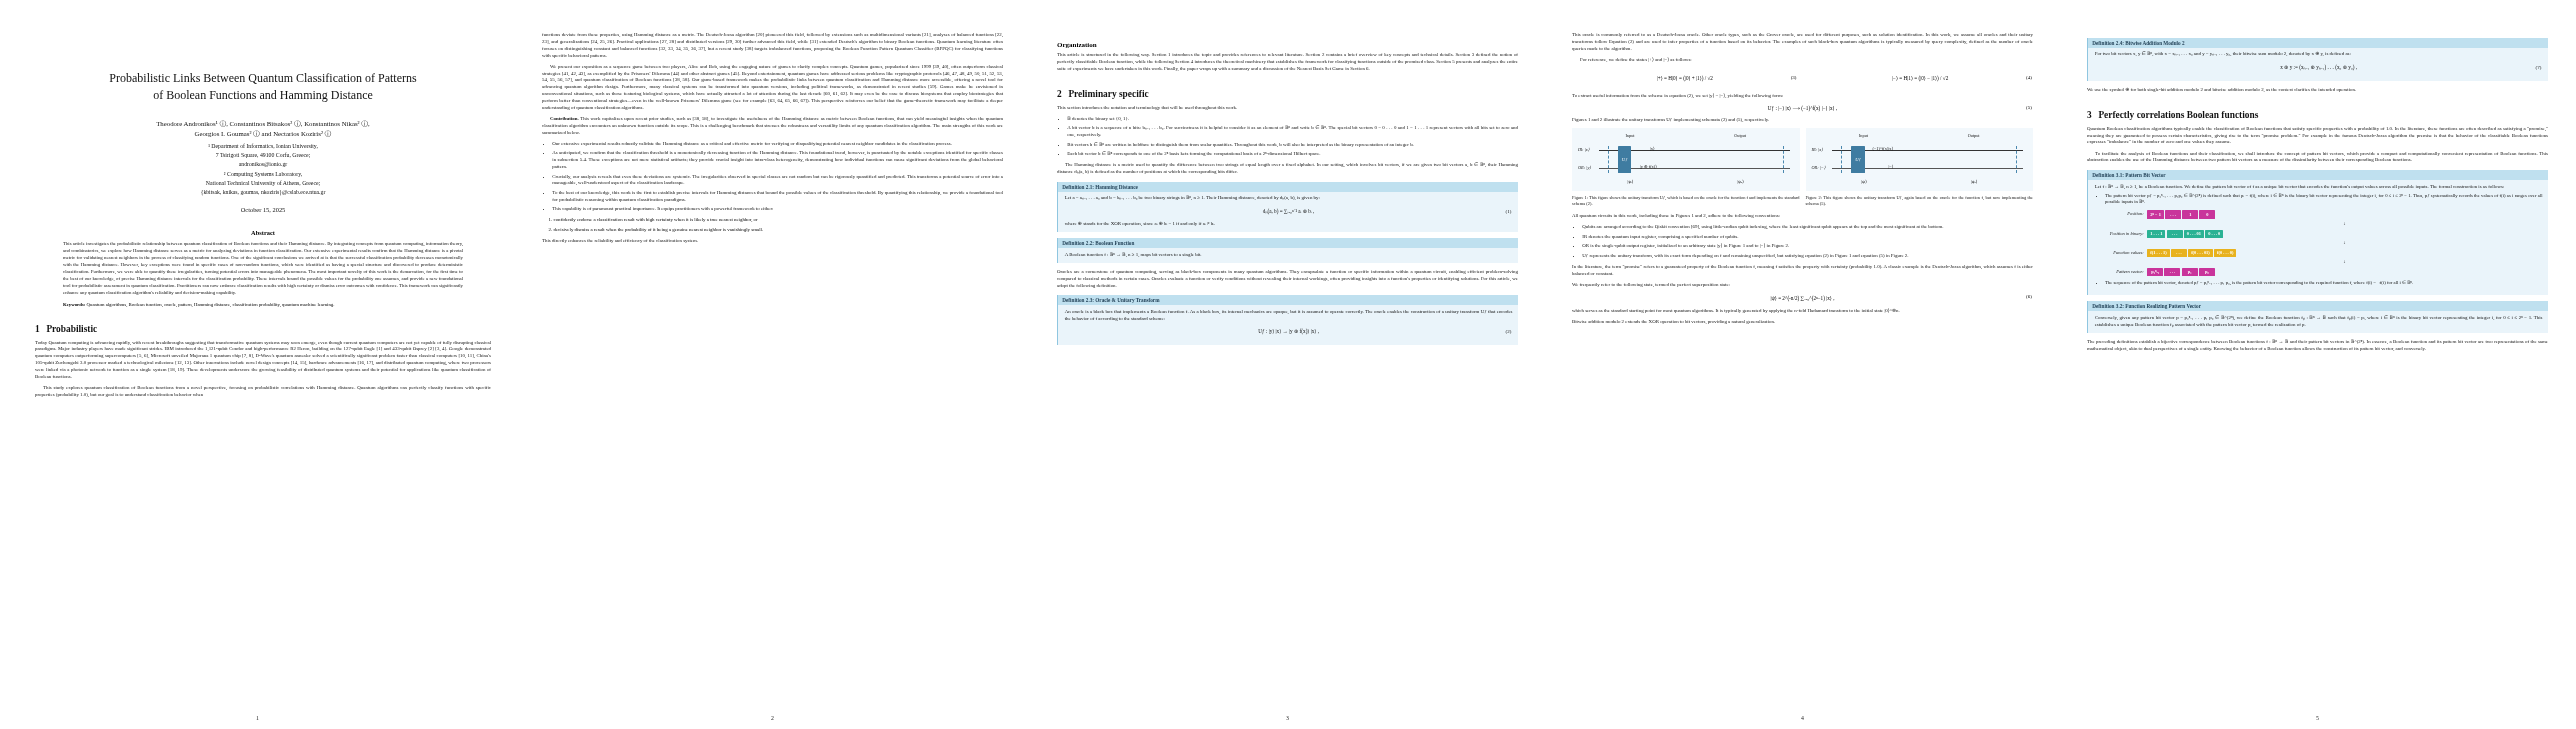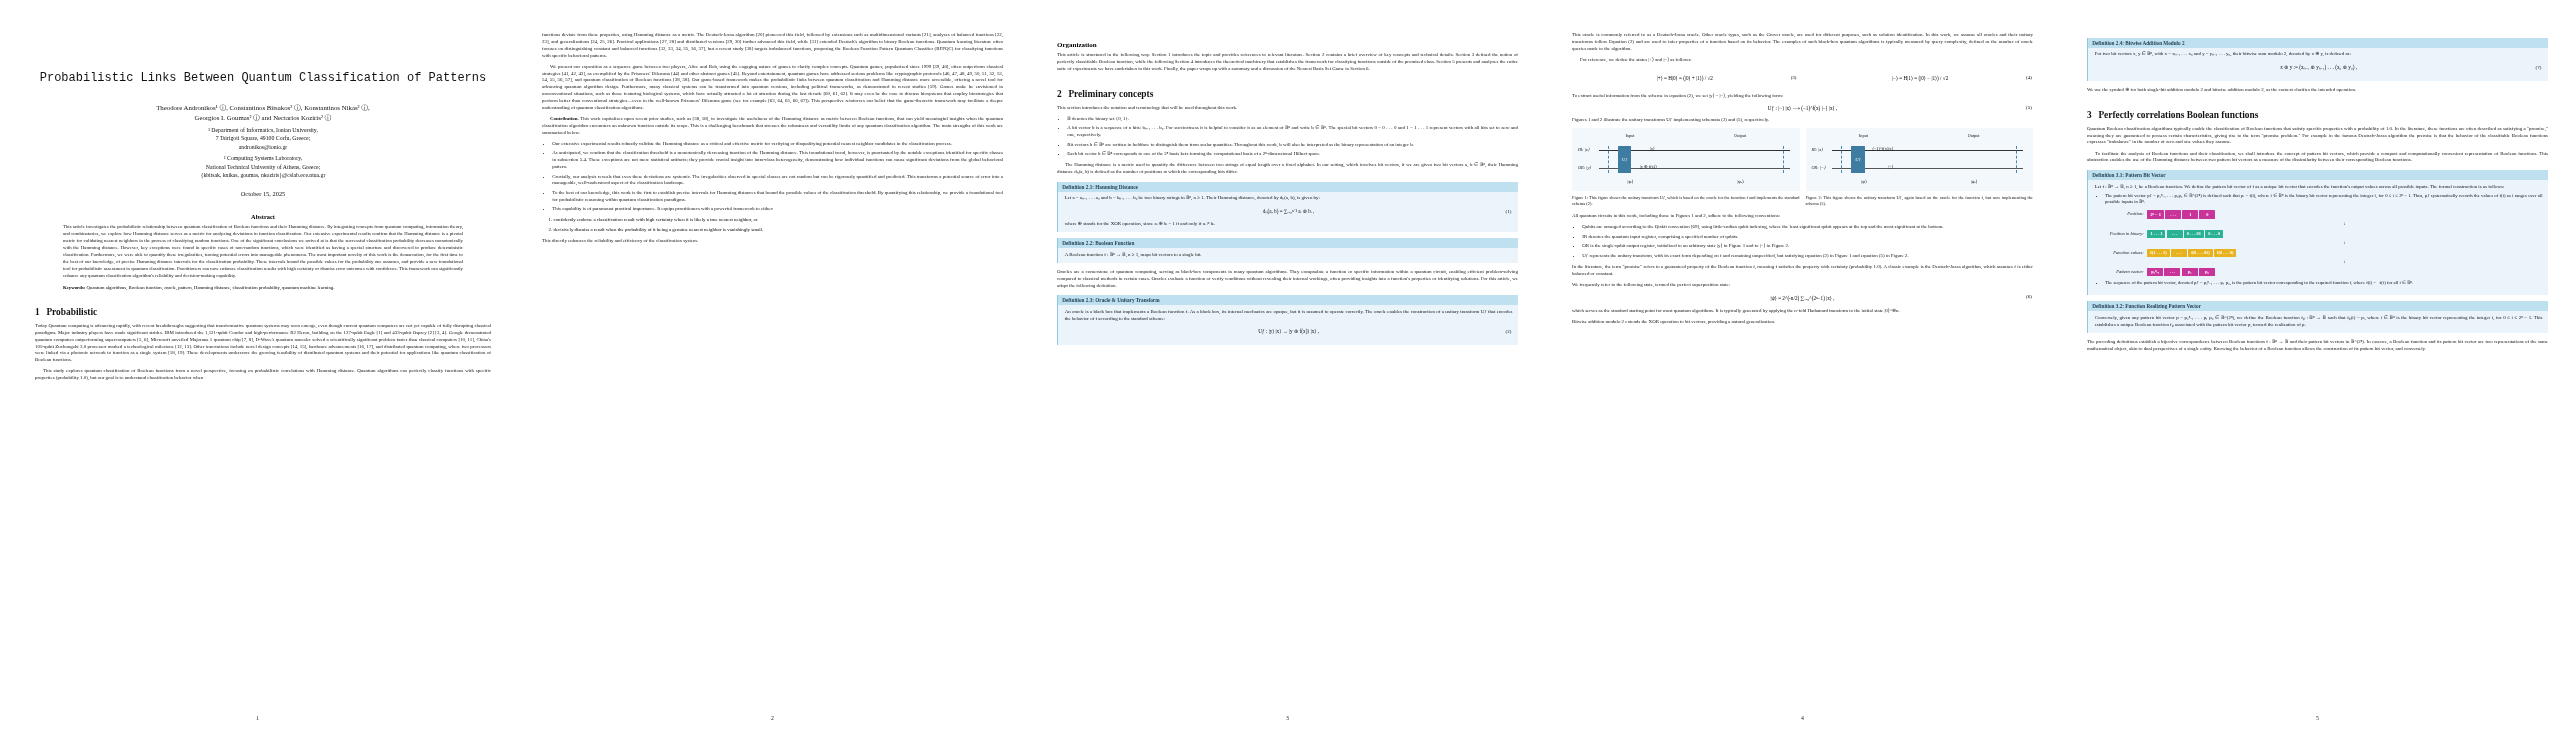--- a/index.html
+++ b/index.html
@@ -48,21 +48,20 @@
     color: #222;
   }
 
   
   .title {
     text-align: center;
     font-size: 12px;
     line-height: 1.38;
     margin: 38px 0 16px 0;
     color: #111;
-    font-family: Liberation Mono, monospace;
   }
   .authors {
     text-align: center;
     font-size: 6.8px;
     line-height: 1.52;
     color: #111;
   }
   .affil {
     text-align: center;
     font-size: 5.8px;
@@ -228,20 +227,21 @@
 </head>
 <body>
 
 <div id="viewport">
 
   <div class="arxiv-stamp">arXiv:2510.12736v1  [quant-ph]  14 Oct 2025</div>
 
   <div class="page p1">
     <div class="title">
       <div>Probabilistic Links Between Quantum Classification of Patterns</div>
+      <div>of Boolean Functions and Hamming Distance</div>
     </div>
 
     <div class="authors">
       <div>Theodore Andronikos¹ ⓘ,  Constantinos Bitsakos² ⓘ,  Konstantinos Nikas² ⓘ,</div>
       <div>Georgios I. Goumas² ⓘ and Nectarios Koziris² ⓘ</div>
     </div>
 
     <div class="affil">
       <div>¹ Department of Informatics, Ionian University,</div>
       <div>7 Tsirigoti Square, 49100 Corfu, Greece;</div>
@@ -292,21 +292,21 @@
     <p class="body noind">This directly enhances the reliability and efficiency of the classification system.</p>
 
     <div class="pagenum">2</div>
   </div>
 
   <div class="page">
     <h3 class="subsec">Organization</h3>
     <p class="body noind">This article is structured in the following way. Section 1 introduces the topic and provides references to relevant literature. Section 2 contains a brief overview of key concepts and technical details. Section 3 defined the notion of perfectly classifiable Boolean function, while the following Section 4 introduces the theoretical machinery that establishes the framework for classifying functions outside of the promised class. Section 5 presents and analyzes the entire suite of experiments we have undertaken in this work. Finally, the paper wraps up with a summary and a discussion of the Nearest Basis Set Game in Section 6.</p>
 
     <h2 class="sec">
-      <span class="n">2</span><span>Preliminary concepts</span>
+      <span class="n">2</span><span>Preliminary specific</span>
     </h2>
     <p class="body noind">This section introduces the notation and terminology that will be used throughout this work.</p>
     <ul class="bul">
       <li>𝔹 denotes the binary set {0, 1}.</li>
       <li>A bit vector b is a sequence of n bits: bₙ₋₁ . . . b₀. For succinctness it is helpful to consider it as an element of 𝔹ⁿ and write b ∈ 𝔹ⁿ. The special bit vectors 0 = 0 . . . 0 and 1 = 1 . . . 1 represent vectors with all bits set to zero and one, respectively.</li>
       <li>Bit vectors b ∈ 𝔹ⁿ are written in boldface to distinguish them from scalar quantities. Throughout this work, b will also be interpreted as the binary representation of an integer b.</li>
       <li>Each bit vector b ∈ 𝔹ⁿ corresponds to one of the 2ⁿ basis kets forming the computational basis of a 2ⁿ-dimensional Hilbert space.</li>
     </ul>
     <p class="body">The Hamming distance is a metric used to quantify the difference between two strings of equal length over a fixed alphabet. In our setting, which involves bit vectors, if we are given two bit vectors a, b ∈ 𝔹ⁿ, their Hamming distance dₕ(a, b) is defined as the number of positions at which the corresponding bits differ.</p>
 

